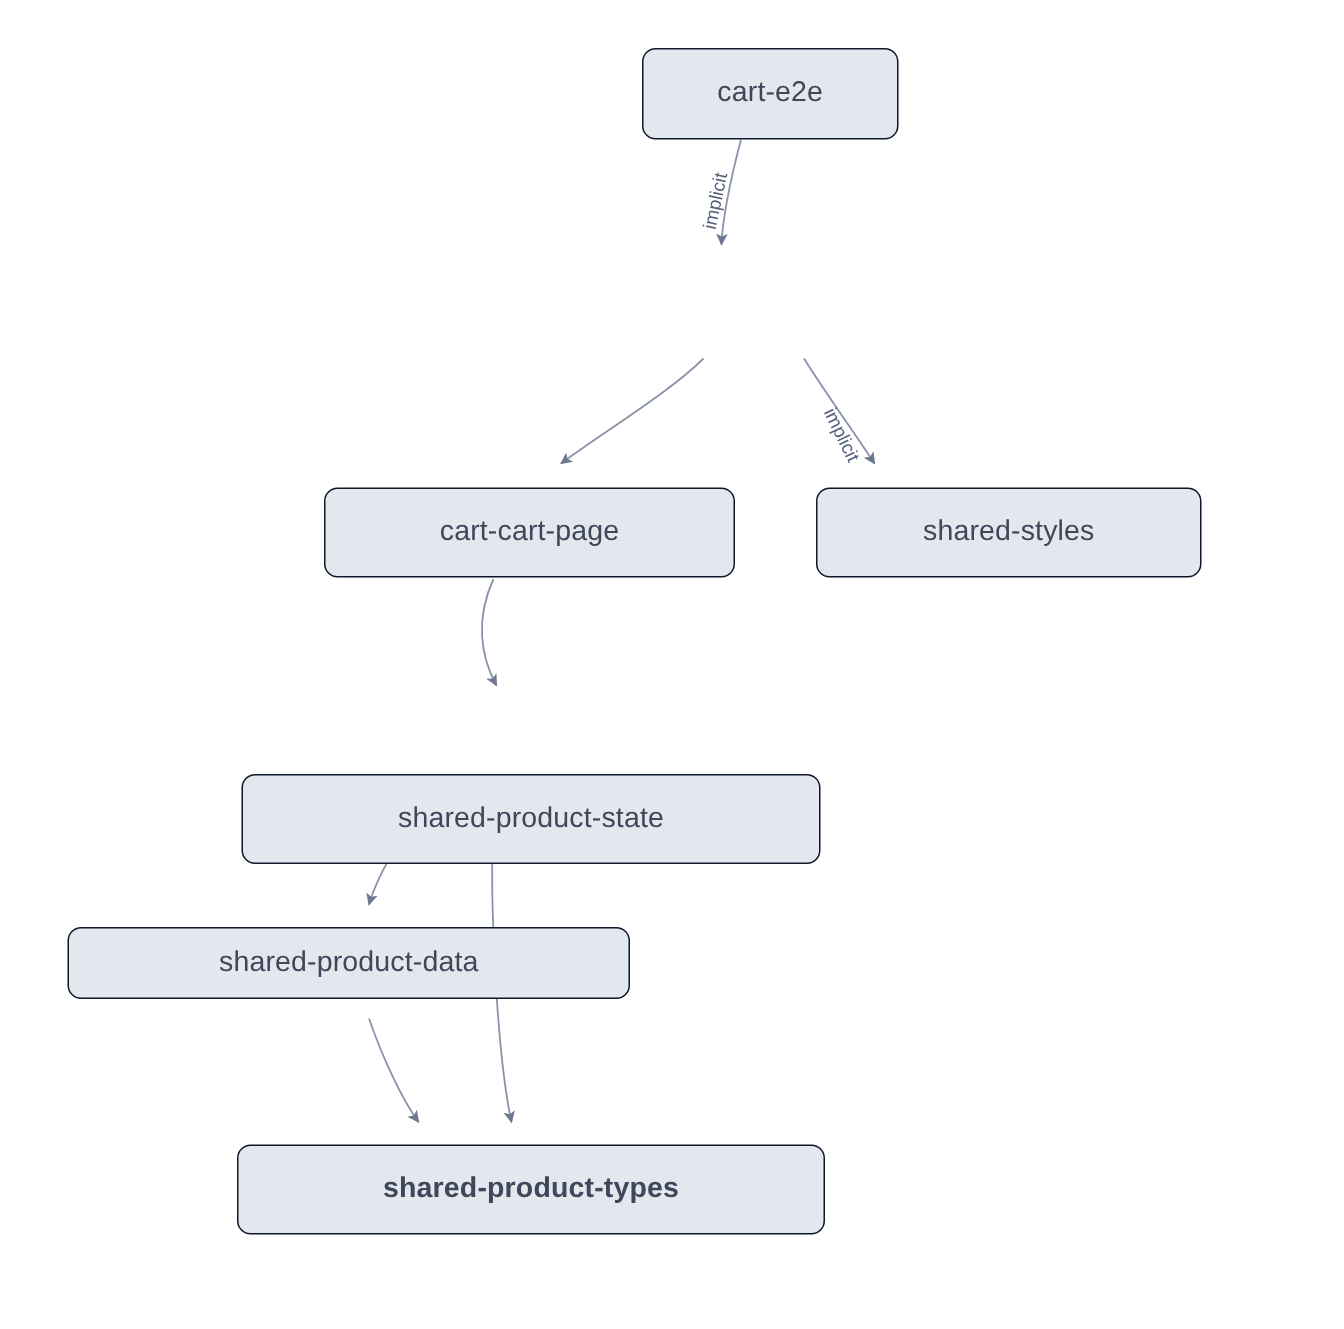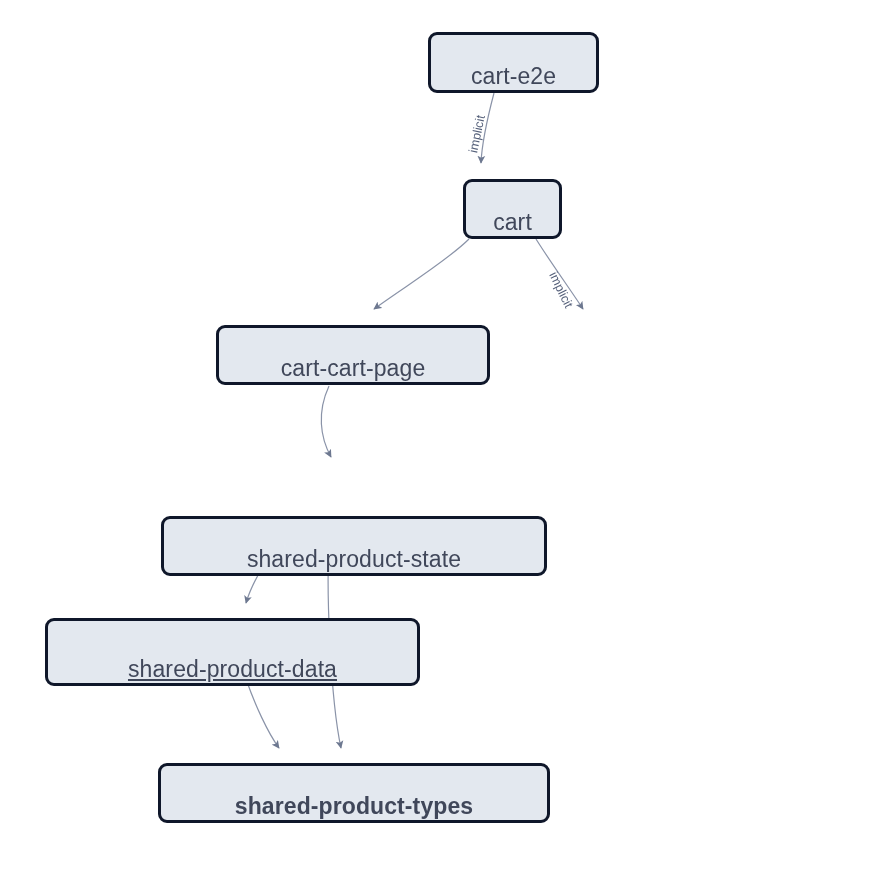--- a/index.html
+++ b/index.html
@@ -25,27 +25,27 @@
     left: 0;
     top: 0;
     width: 896px;
     height: 886px;
     pointer-events: none;
   }
   .node {
     position: absolute;
     box-sizing: border-box;
     background: #e3e8ef;
-    border: 3px solid #0f172a;
+    border: 1px solid #0f172a;
     border-radius: 9px;
     display: flex;
-    align-items: flex-end;
+    align-items: center;
     justify-content: center;
     color: #40475a;
-    font-size: 23px;
+    font-size: 19px;
     font-family: "Liberation Sans", sans-serif;
     letter-spacing: 0.1px;
     white-space: nowrap;
     user-select: none;
   }
   .node-label {
     display: block;
     line-height: 1;
     padding-bottom: 2px;
   }
@@ -83,34 +83,34 @@
 
     <path d="M 330,533 C 325,585 331,702 341,748" fill="none" stroke="#8a93a8" stroke-width="1.2" marker-end="url(#arrowhead)"></path>
 
     <path d="M 246,679 C 255,705 268,733 279,748" fill="none" stroke="#8a93a8" stroke-width="1.2" marker-end="url(#arrowhead)"></path>
   </svg>
 
   <div class="node" style="left:428px; top:32px; width:171px; height:61px;">
     <span class="node-label">cart-e2e</span>
   </div>
 
-  <div class="node" style="left:463px; top:179px; width:99px; height:60px;">
-    <span class="node-label">cart</span>
-  </div>
 
   <div class="node" style="left:216px; top:325px; width:274px; height:60px;">
     <span class="node-label">cart-cart-page</span>
   </div>
 
+  <div class="node" style="left:544px; top:325px; width:257px; height:60px;">
+    <span class="node-label">shared-styles</span>
+  </div>
 
   <div class="node" style="left:161px; top:472px; width:386px; height:60px;margin-top:44px;">
     <span class="node-label">shared-product-state</span>
   </div>
 
-  <div class="node" style="left:45px; top:618px; width:375px; height:68px;text-decoration:underline;">
+  <div class="node" style="left:45px; top:618px; width:375px; height:48px;">
     <span class="node-label">shared-product-data</span>
   </div>
 
   <div class="node" style="left:158px; top:763px; width:392px; height:60px;font-weight:bold;">
     <span class="node-label">shared-product-types</span>
   </div>
 
   <div class="edge-label" style="left:477px; top:134px; transform: translate(-50%,-50%) rotate(-78deg);">implicit</div>
 
   <div class="edge-label" style="left:561px; top:290px; transform: translate(-50%,-50%) rotate(64deg);">implicit</div>

